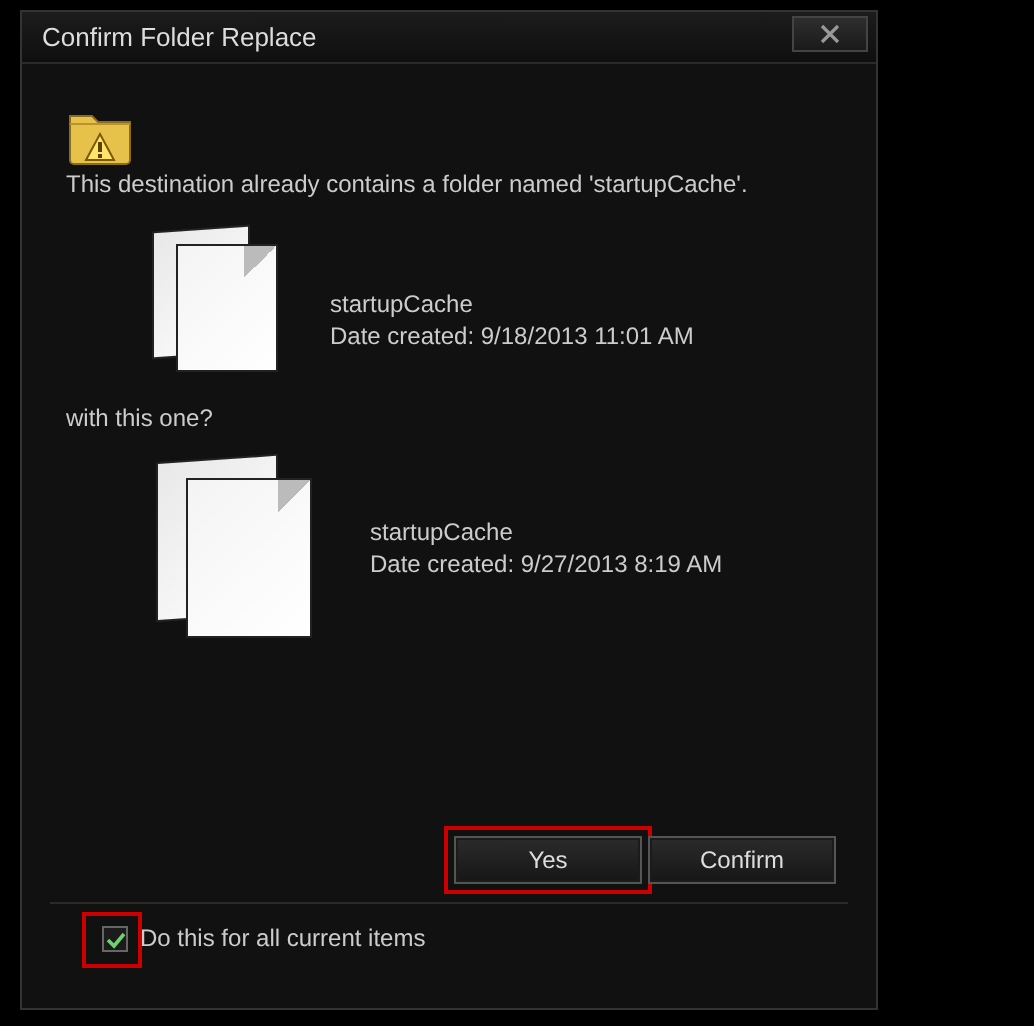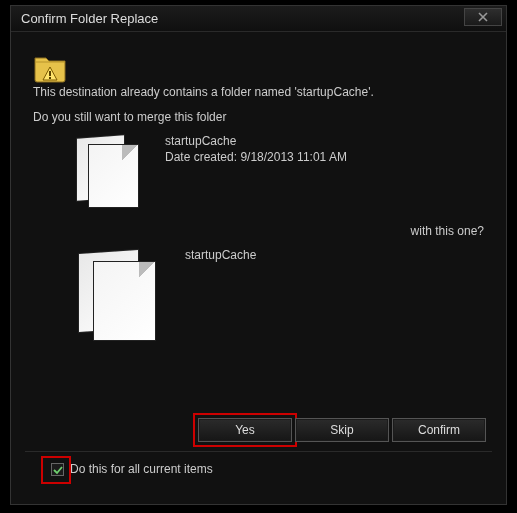--- a/index.html
+++ b/index.html
@@ -1,18 +1,18 @@
 <!DOCTYPE html>
 <html><head>
 <meta charset="utf-8">
 <style>
   * { box-sizing: border-box; margin: 0; padding: 0; font-family: "Segoe UI", Tahoma, sans-serif; }
   body { background: #000; width: 517px; height: 513px; overflow: hidden; }
   .window {
-    position: absolute; left: 10px; top: 5px; width: 497px; height: 500px;
+    position: absolute; left: 10px; top: 5px; width: 429px; height: 500px;
     background: #111; border: 1px solid #333;
   }
   .titlebar {
     height: 26px; background: linear-gradient(#1c1c1c,#0f0f0f);
     border-bottom: 1px solid #2a2a2a;
     display: flex; align-items: center; padding: 0 6px 0 10px;
     position: relative;
   }
   .titlebar-title { color: #ddd; font-size: 13px; flex: 1; }
   .close-btn {
@@ -43,22 +43,22 @@
   }
   .folder-thumb .front {
     left: 26%; top: 16%; width: 62%; height: 80%;
     background: linear-gradient(135deg,#f4f4f4,#ffffff);
   }
   .folder-thumb .front::after {
     content:""; position:absolute; right:0; top:0; width:16px; height:16px;
     background: linear-gradient(135deg,#bbb 50%, transparent 50%);
   }
   .folder-info { color:#ccc; font-size:12px; padding-top: 2px; }
-  .folder-name { margin-bottom: 2px; }
-  .with-line { margin: 12px 0 8px 0; text-align: right; }
+  .folder-name { margin-bottom: 2px; margin-top: 33px; }
+  .with-line { margin: 12px 0 8px 0; }
   .button-row { position:absolute; right: 20px; bottom: 62px; display:flex; gap: 3px; }
   .btn {
     width: 94px; height: 24px; background: linear-gradient(#2b2b2b,#161616);
     border:1px solid #555; color:#ddd; font-size:12px;
     display:flex; align-items:center; justify-content:center;
     box-shadow: inset 0 0 0 1px #1b1b1b;
   }
   .highlight-red { outline: 2px solid #cc0000; outline-offset: 3px; }
   .check-row { position:absolute; left: 40px; bottom: 28px; display:flex; align-items:flex-end; gap: 6px; }
   .checkbox {
@@ -91,21 +91,20 @@
         <svg viewBox="0 0 34 34">
           <path d="M2 8 h11 l3 3 h16 v19 a2 2 0 0 1 -2 2 h-26 a2 2 0 0 1 -2 -2 z" fill="#e6c24a" stroke="#8a6d1f"></path>
           <path d="M2 12 h30" stroke="#b8942b"></path>
           <polygon points="10,30 17,17 24,30" fill="#ffe46b" stroke="#7a5900"></polygon>
           <rect x="16" y="21" width="2" height="5" fill="#5a4200"></rect>
           <rect x="16" y="27" width="2" height="2" fill="#5a4200"></rect>
         </svg>
       </div>
       <div class="msgcol">
         <p class="msg">This destination already contains a folder named 'startupCache'.</p>
-        <p class="question">Do you still want to merge this folder</p>
 
         <div class="folder-block">
           <div class="folder-thumb">
             <div class="back"></div>
               <div class="front"></div>
           </div>
           <div class="folder-info">
             <div class="folder-name">startupCache</div>
             <div>Date created: 9/18/2013 11:01 AM</div>
           </div>
@@ -113,28 +112,28 @@
 
         <p class="with-line">with this one?</p>
 
         <div class="folder-block big">
           <div class="folder-thumb">
             <div class="back"></div>
               <div class="front"></div>
           </div>
           <div class="folder-info">
             <div class="folder-name">startupCache</div>
+            <div>Date created: 9/27/2013 8:19 AM</div>
           </div>
         </div>
       </div>
     </div>
 
     <div class="button-row">
       <div class="btn highlight-red">Yes</div>
-      <div class="btn">Skip</div>
       <div class="btn">Confirm</div>
     </div>
 
     <hr class="sep">
 
     <div class="check-row">
       <div class="checkbox">
         <svg viewBox="0 0 10 10">
           <path d="M1 5 L4 8 L9 2" stroke="#6fd06f" stroke-width="1.8" fill="none"></path>
         </svg>

